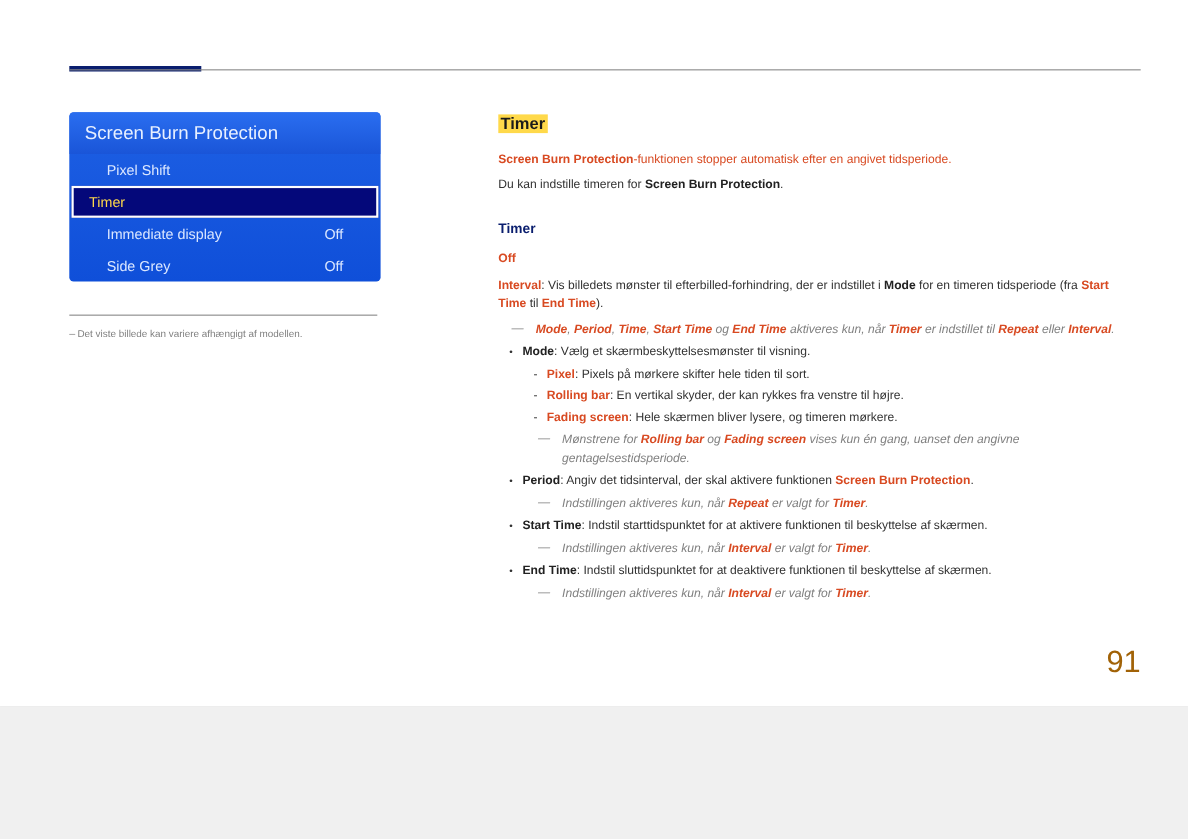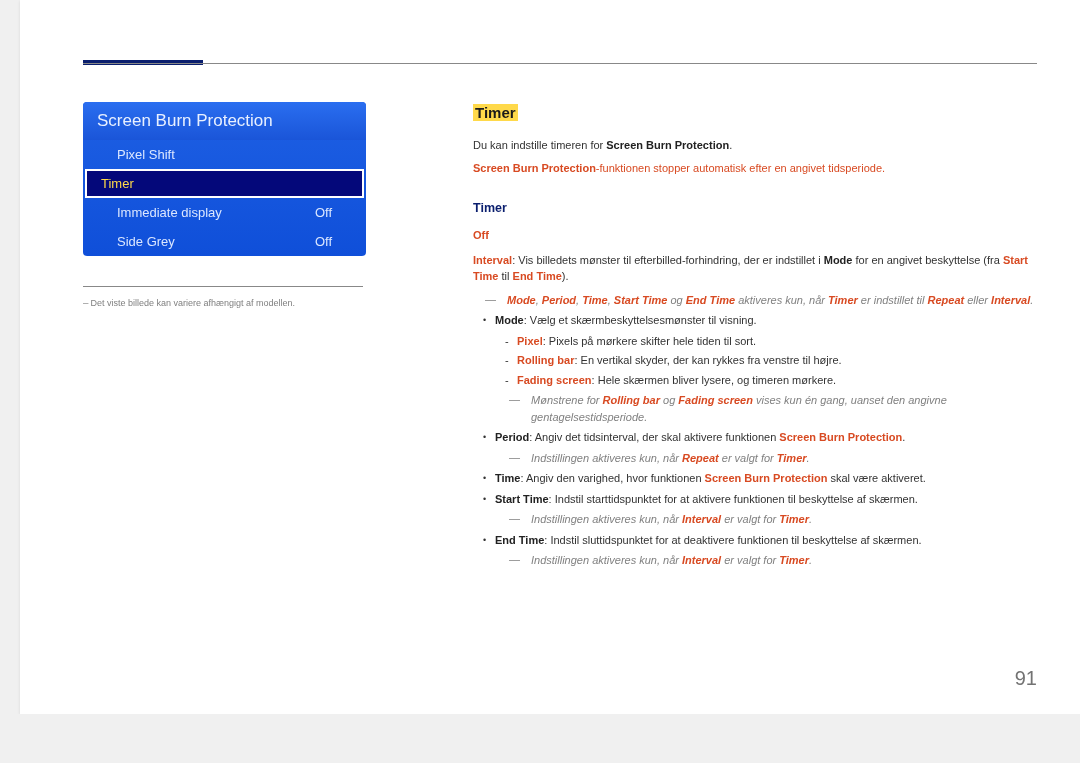--- a/index.html
+++ b/index.html
@@ -4,25 +4,24 @@
 <style>
   * { box-sizing: border-box; margin: 0; padding: 0; }
   body {
     background: #f0f0f0;
     font-family: "Segoe UI", Arial, sans-serif;
     display: flex;
     justify-content: center;
   }
   .page {
     width: 1080px;
-    height: 714px;
+    height: 642px;
     background: #fff;
     position: relative;
     box-shadow: 0 1px 3px rgba(0,0,0,0.1);
-    margin-left: 20px;
   }
   .top-line {
     position: absolute;
     top: 63px;
     left: 63px;
     right: 43px;
     height: 1px;
     background: #888;
   }
   .accent-bar {
@@ -166,22 +165,22 @@
     content: "-";
     position: absolute;
     left: 0; top: 0;
     font-size: 11px;
     color: #333;
   }
   .page-number {
     position: absolute;
     right: 43px;
     bottom: 24px;
-    font-size: 20px;
-    color: #737373;
+    font-size: 28px;
+    color: #a16207;
     font-weight: 300;
   }
 </style>
 </head>
 <body>
 
 <div class="page">
   <div class="accent-bar"></div>
   <div class="top-line"></div>
 
@@ -207,33 +206,33 @@
     </div>
     <div class="note-divider"></div>
     <div class="note">
       <span class="dash">―</span><span>Det viste billede kan variere afhængigt af modellen.</span>
     </div>
   </div>
 
   <div class="right-col">
     <div class="h2"><span class="hl">Timer</span></div>
 
+    <div class="para red-n">
+      <span class="red">Screen Burn Protection</span><span>-funktionen stopper automatisk efter en angivet tidsperiode.</span>
+    </div>
     <div class="para">
       <span>Du kan indstille timeren for </span><span class="bold">Screen Burn Protection</span><span>.</span>
     </div>
-    <div class="para red-n">
-      <span class="red">Screen Burn Protection</span><span>-funktionen stopper automatisk efter en angivet tidsperiode.</span>
-    </div>
 
     <div class="h3">Timer</div>
     <div class="sub-off">Off</div>
 
 
     <div class="para">
-      <span class="red">Interval</span><span>: Vis billedets mønster til efterbilled-forhindring, der er indstillet i </span><span class="bold">Mode</span><span> for en angivet beskyttelse (fra </span><span class="red">Start Time</span><span> til </span><span class="red">End Time</span><span>).</span>
+      <span class="red">Interval</span><span>: Vis billedets mønster til efterbilled-forhindring, der er indstillet i </span><span class="bold">Mode</span><span> for en timeren tidsperiode (fra </span><span class="red">Start Time</span><span> til </span><span class="red">End Time</span><span>).</span>
     </div>
 
     <div class="emdash-line indent1">
       <span class="red">Mode</span><span class="grey">, </span><span class="red">Period</span><span class="grey">, </span><span class="red">Time</span><span class="grey">, </span><span class="red">Start Time</span><span class="grey"> og </span><span class="red">End Time</span><span class="grey"> aktiveres kun, når </span><span class="red">Timer</span><span class="grey"> er indstillet til </span><span class="red">Repeat</span><span class="grey"> eller </span><span class="red">Interval</span><span class="grey">.</span>
     </div>
 
     <ul class="sublist indent1">
       <li>
         <span class="bold">Mode</span><span>: Vælg et skærmbeskyttelsesmønster til visning.</span>
         <ul class="dash-list">
@@ -250,25 +249,20 @@
 
     <ul class="sublist indent1">
       <li>
         <span class="bold">Period</span><span>: Angiv det tidsinterval, der skal aktivere funktionen </span><span class="red">Screen Burn Protection</span><span>.</span>
       </li>
     </ul>
     <div class="emdash-line indent3">
       <span class="grey">Indstillingen aktiveres kun, når </span><span class="red">Repeat</span><span class="grey"> er valgt for </span><span class="red">Timer</span><span class="grey">.</span>
     </div>
 
-    <ul class="sublist indent1">
-      <li>
-        <span class="bold">Time</span><span>: Angiv den varighed, hvor funktionen </span><span class="red">Screen Burn Protection</span><span> skal være aktiveret.</span>
-      </li>
-    </ul>
 
     <ul class="sublist indent1">
       <li>
         <span class="bold">Start Time</span><span>: Indstil starttidspunktet for at aktivere funktionen til beskyttelse af skærmen.</span>
       </li>
     </ul>
     <div class="emdash-line indent3">
       <span class="grey">Indstillingen aktiveres kun, når </span><span class="red">Interval</span><span class="grey"> er valgt for </span><span class="red">Timer</span><span class="grey">.</span>
     </div>
 

